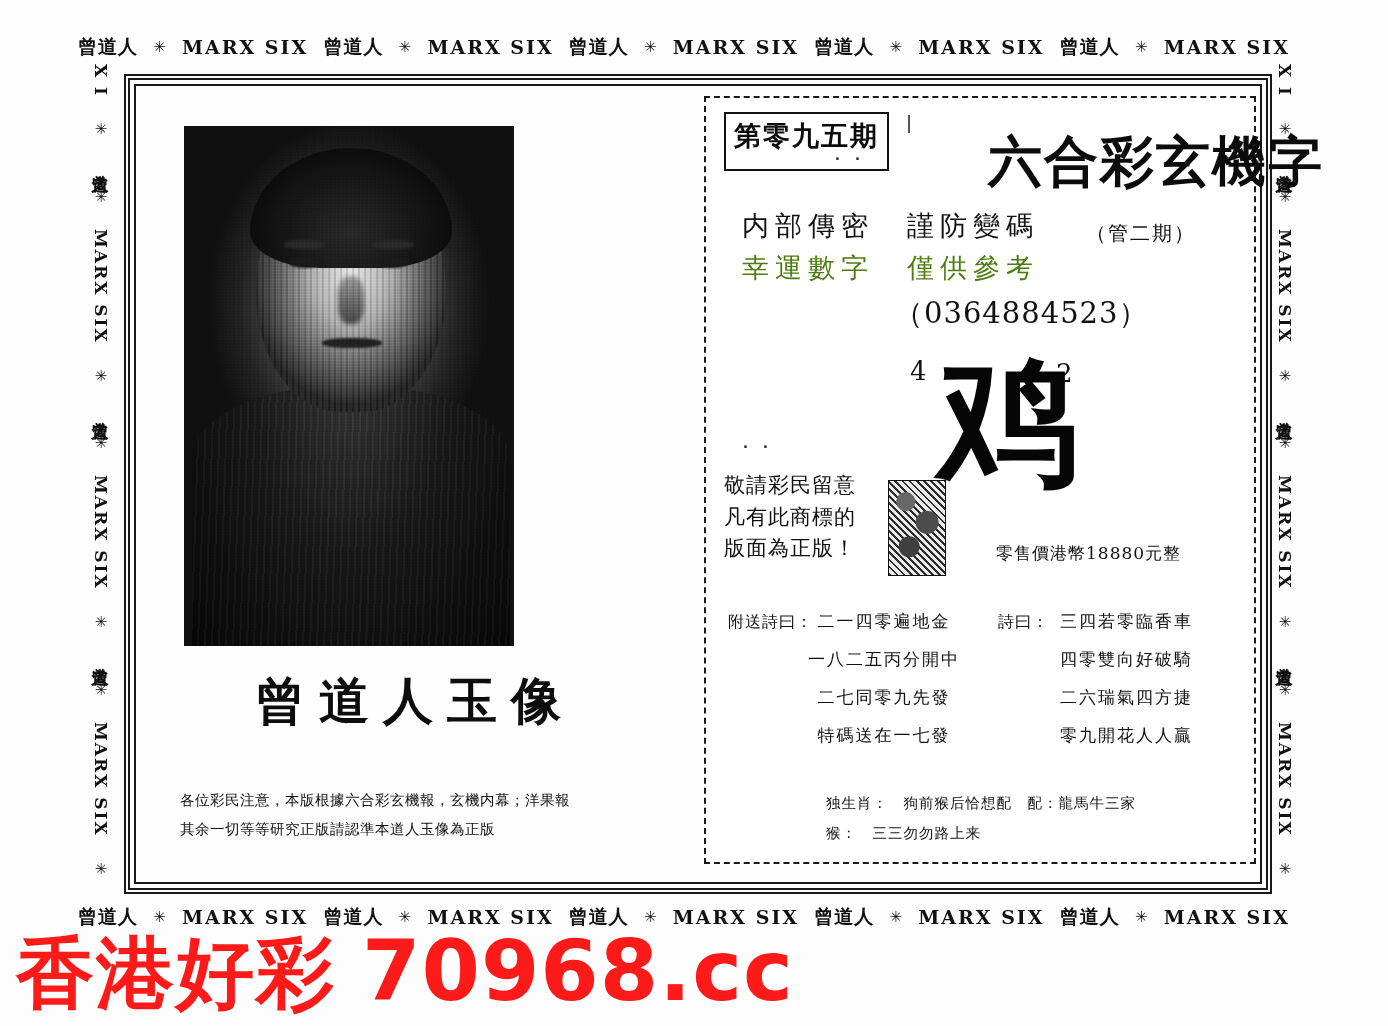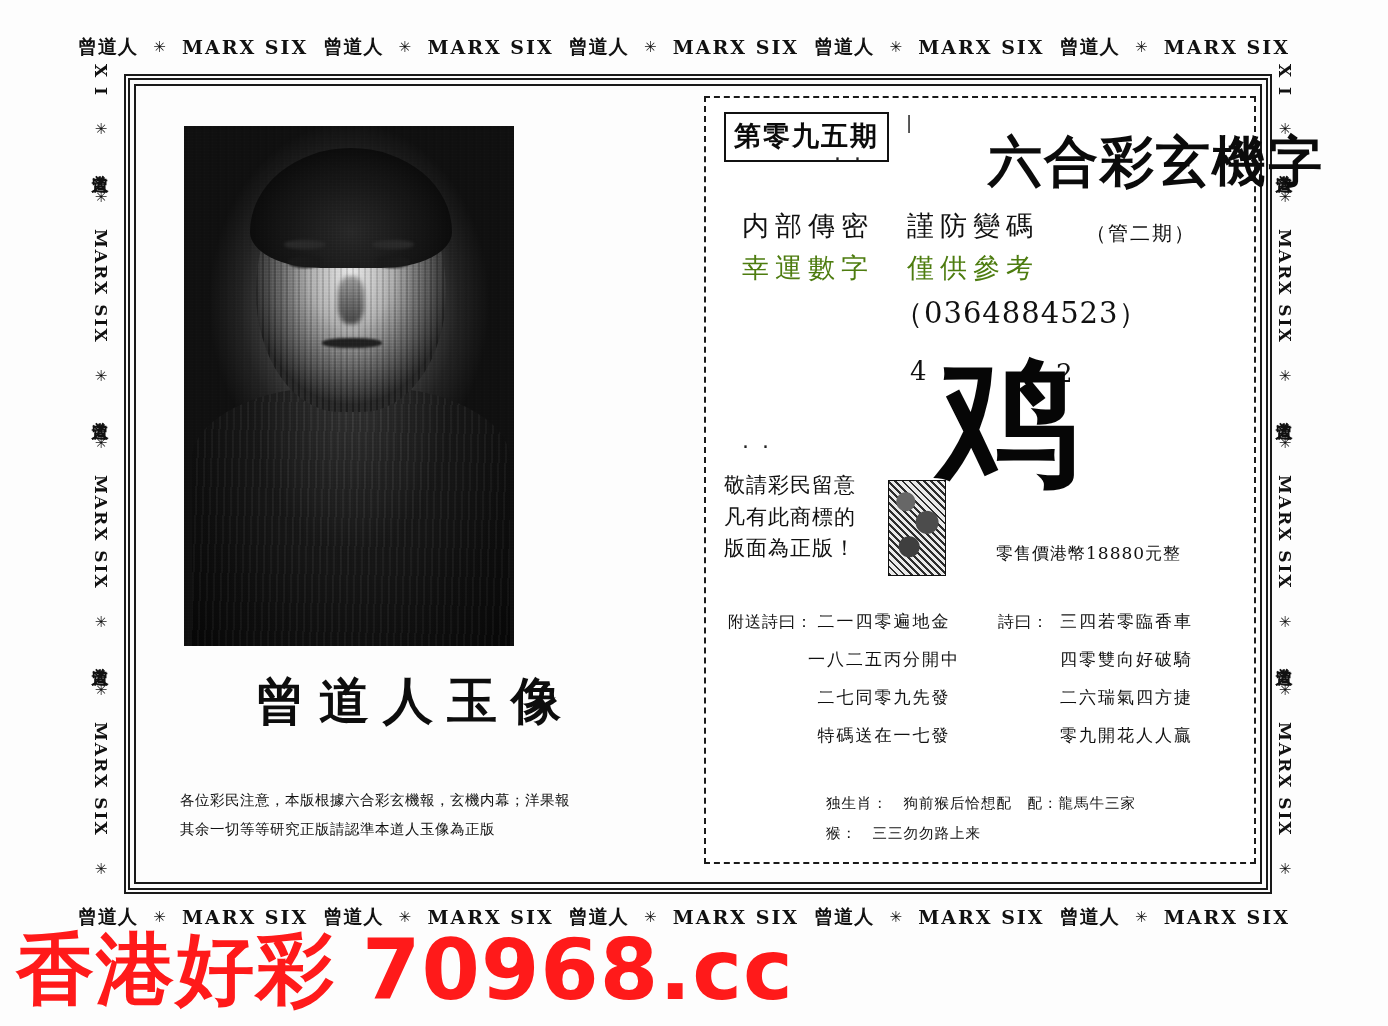--- a/index.html
+++ b/index.html
@@ -217,21 +217,21 @@
     position: absolute;
     left: 704px; top: 96px;
     width: 552px; height: 768px;
     border: 2px dashed #1a1a1a;
     box-sizing: border-box;
     background: #ffffff;
   }
   .issue-box {
     position: absolute;
     left: 18px; top: 14px;
-    padding: 4px 8px 6px 8px;
+    padding: 4px 8px 15px 8px;
     border: 2px solid #111;
     font-size: 27px;
     font-weight: bold;
     letter-spacing: 2px;
     color: #0b0b0b;
     font-family: "DejaVu Serif", serif;
   }
   .issue-mark {
     position: absolute;
     left: 200px; top: 14px;
@@ -392,21 +392,20 @@
   }
   .zodiac-foot div { white-space: nowrap; letter-spacing: 1px; }
 
   
   .watermark {
     position: absolute;
     left: 16px; top: 922px;
     width: 900px;
     height: 96px;
     display: flex;
-    align-items: center;
     white-space: nowrap;
   }
   .wm-cn {
     font-size: 78px;
     font-weight: bold;
     color: #ff1a1a;
     font-family: "DejaVu Sans", sans-serif;
     letter-spacing: 2px;
   }
   .wm-num {

